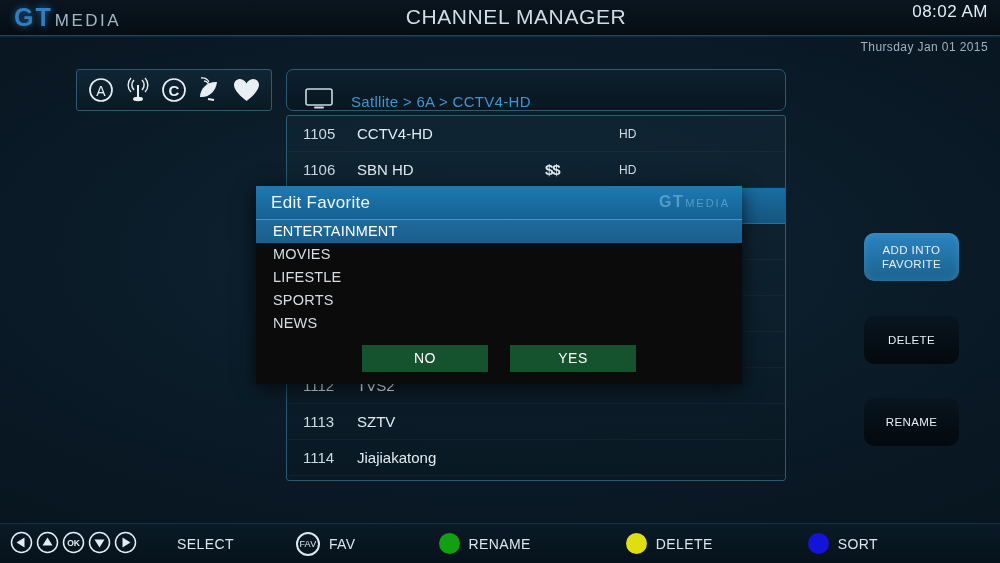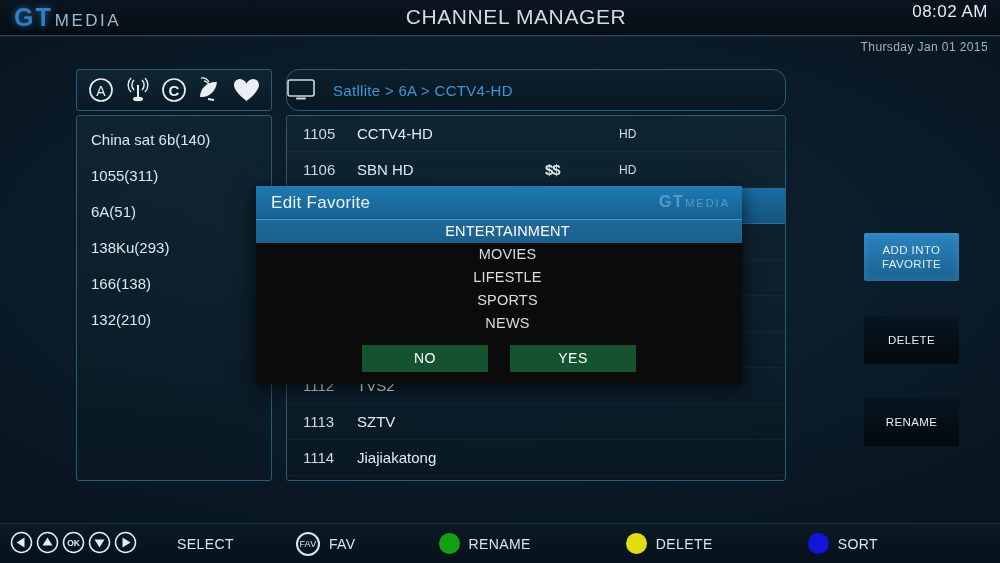--- a/index.html
+++ b/index.html
@@ -74,22 +74,22 @@
     height: 36px; line-height: 36px;
     color: #dde7ee; font-size: 15px; padding-left: 14px;
     white-space: nowrap; overflow: hidden;
   }
 
   
   .main-head {
     position: absolute; left: 286px; top: 69px; width: 500px; height: 42px;
     background: linear-gradient(180deg, rgba(12,32,45,.92), rgba(8,22,32,.92));
     border: 1px solid #2c5b73;
-    border-radius: 13px;
-    display: flex; align-items: center; 
+    border-radius: 7px;
+    display: flex; align-items: flex-end; padding-left: 18px;
   }
   .main-head .tv-icon { margin-right: 18px; display:flex; }
   .crumb { color: #3f95d6; font-size: 15px; letter-spacing: .3px; }
 
   .chan-panel {
     position: absolute; left: 286px; top: 115px; width: 500px; height: 366px;
     background: linear-gradient(180deg, rgba(18,42,56,.5), rgba(9,24,34,.55));
     border: 1px solid #2c5b73;
     border-radius: 3px;
     overflow: hidden;
@@ -104,21 +104,21 @@
   .chan-row .name { position: absolute; left: 70px; }
   .chan-row .price { position: absolute; left: 258px; font-weight: bold; letter-spacing: -1px; }
   .chan-row .hd { position: absolute; left: 332px; font-size: 12px; color: #d2dde5; }
   .chan-row.accent { background: linear-gradient(180deg, #1a6ea3, #15557f); }
 
   
   .side-btn {
     position: absolute; left: 864px; width: 95px; height: 48px;
     display: flex; align-items: center; justify-content: center; text-align: center;
     color: #e6eef4; font-size: 11.5px; line-height: 14px; letter-spacing: .4px;
-    border-radius: 2px;
+    border-radius: 10px;
   }
   .side-btn.plain { background: linear-gradient(180deg, #081520 0%, #03090e 100%); }
   .side-btn.active {
     background: linear-gradient(180deg, #2a84c0 0%, #1a628f 100%);
     box-shadow: inset 0 0 8px rgba(120,190,240,.25);
   }
   #btn-fav  { top: 233px; }
   #btn-del  { top: 316px; }
   #btn-ren  { top: 398px; }
 
@@ -139,21 +139,21 @@
   .dlg-logo {
     position: absolute; right: 12px; top: 7px;
     display: flex; align-items: baseline; opacity: .55;
   }
   .dlg-logo .gt { color: #7fc2ea; font-weight: bold; font-size: 16px; letter-spacing: 1.5px; }
   .dlg-logo .media { color: #7fc2ea; font-size: 11px; letter-spacing: 2px; margin-left: 1px; }
 
   .dlg-body { position: relative; height: 164px; background: #0b0b0b; }
   .dlg-opt {
     height: 23px; line-height: 23px;
-    color: #d6dde2; font-size: 14.5px; padding-left: 17px; letter-spacing: .2px; text-align: center;
+    color: #d6dde2; font-size: 14.5px; padding-left: 17px; letter-spacing: .2px;
   }
   .dlg-opt.sel { background: linear-gradient(180deg, #1f6b9b 0%, #1a5f8d 100%); color: #ffffff; }
 
   .dlg-buttons {
     position: absolute; left: 0; bottom: 12px; width: 100%;
     display: flex; justify-content: center; gap: 22px;
   }
   .dlg-btn {
     width: 126px; height: 27px; line-height: 27px; text-align: center;
     background: #14532d; color: #ffffff; font-size: 14px; letter-spacing: .5px;
@@ -229,28 +229,20 @@
         <path d="M13 5 A8 8 0 0 0 5 1" stroke="#e6eef4" stroke-width="1.3" fill="none"></path>
       </svg>
     </div>
     <div class="ic">
       <svg width="27" height="25" viewBox="0 0 27 25">
         <path d="M13.5 23 C3 15, 1 9.5, 1 7 C1 3.2, 4 1, 7 1 C10 1, 12.4 3.3, 13.5 5.5 C14.6 3.3, 17 1, 20 1 C23 1, 26 3.2, 26 7 C26 9.5, 24 15, 13.5 23 Z" fill="#e9eff4"></path>
       </svg>
     </div>
   </div>
 
-  <div class="sidebar">
-    <div class="sb-item">China sat 6b(140)</div>
-    <div class="sb-item">1055(311)</div>
-    <div class="sb-item">6A(51)</div>
-    <div class="sb-item">138Ku(293)</div>
-    <div class="sb-item">166(138)</div>
-    <div class="sb-item">132(210)</div>
-  </div>
 
   <div class="main-head">
     <span class="tv-icon">
       <svg width="28" height="22" viewBox="0 0 28 22">
         <rect x="1" y="1" width="26" height="16" rx="2" fill="none" stroke="#cdd9e2" stroke-width="1.6"></rect>
         <rect x="9" y="18.5" width="10" height="2" rx="1" fill="#cdd9e2"></rect>
       </svg>
     </span>
     <span class="crumb">Satllite &gt; 6A &gt; CCTV4-HD</span>
   </div>

